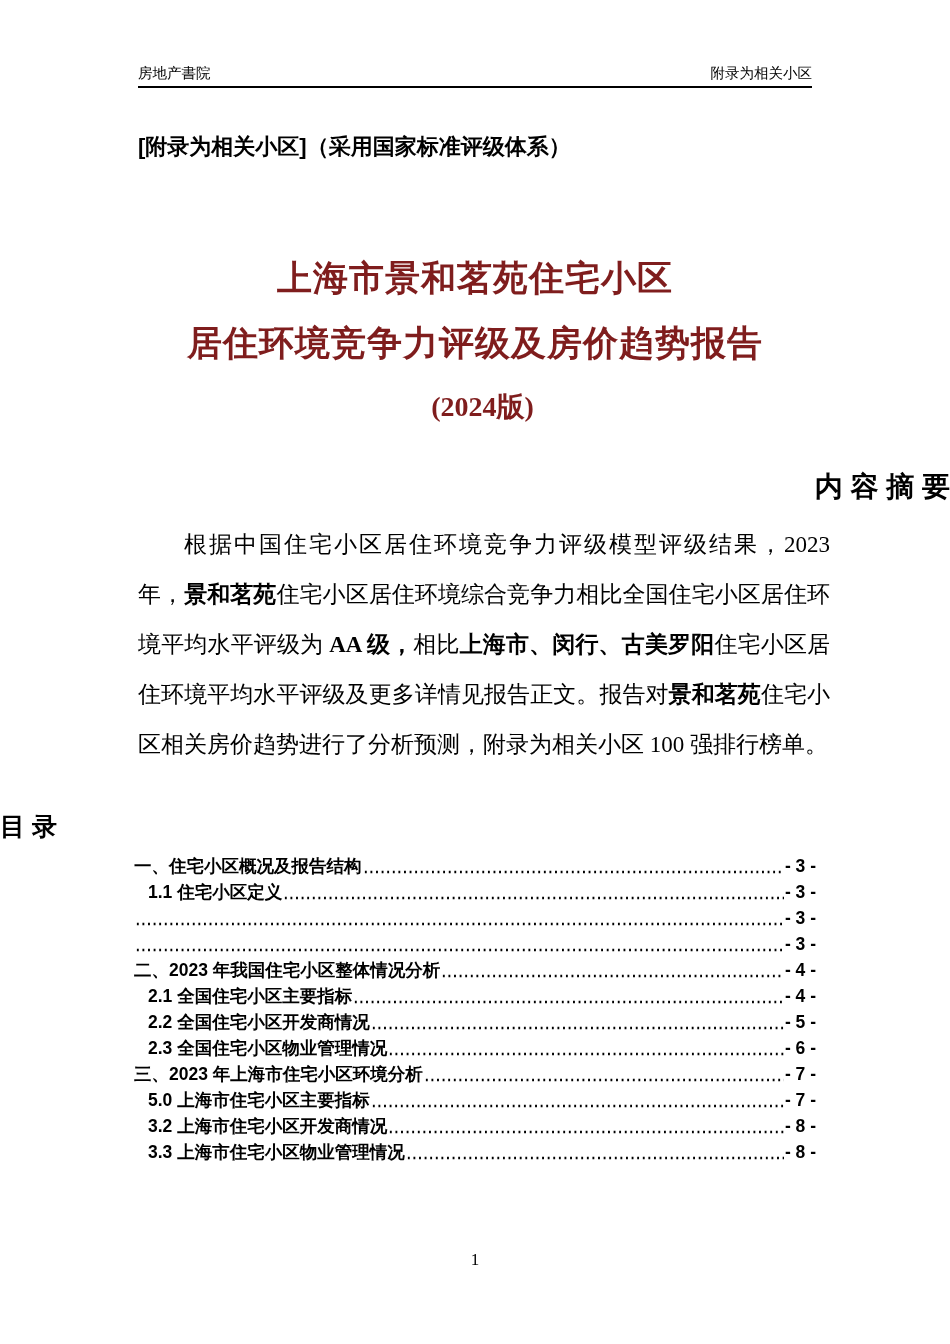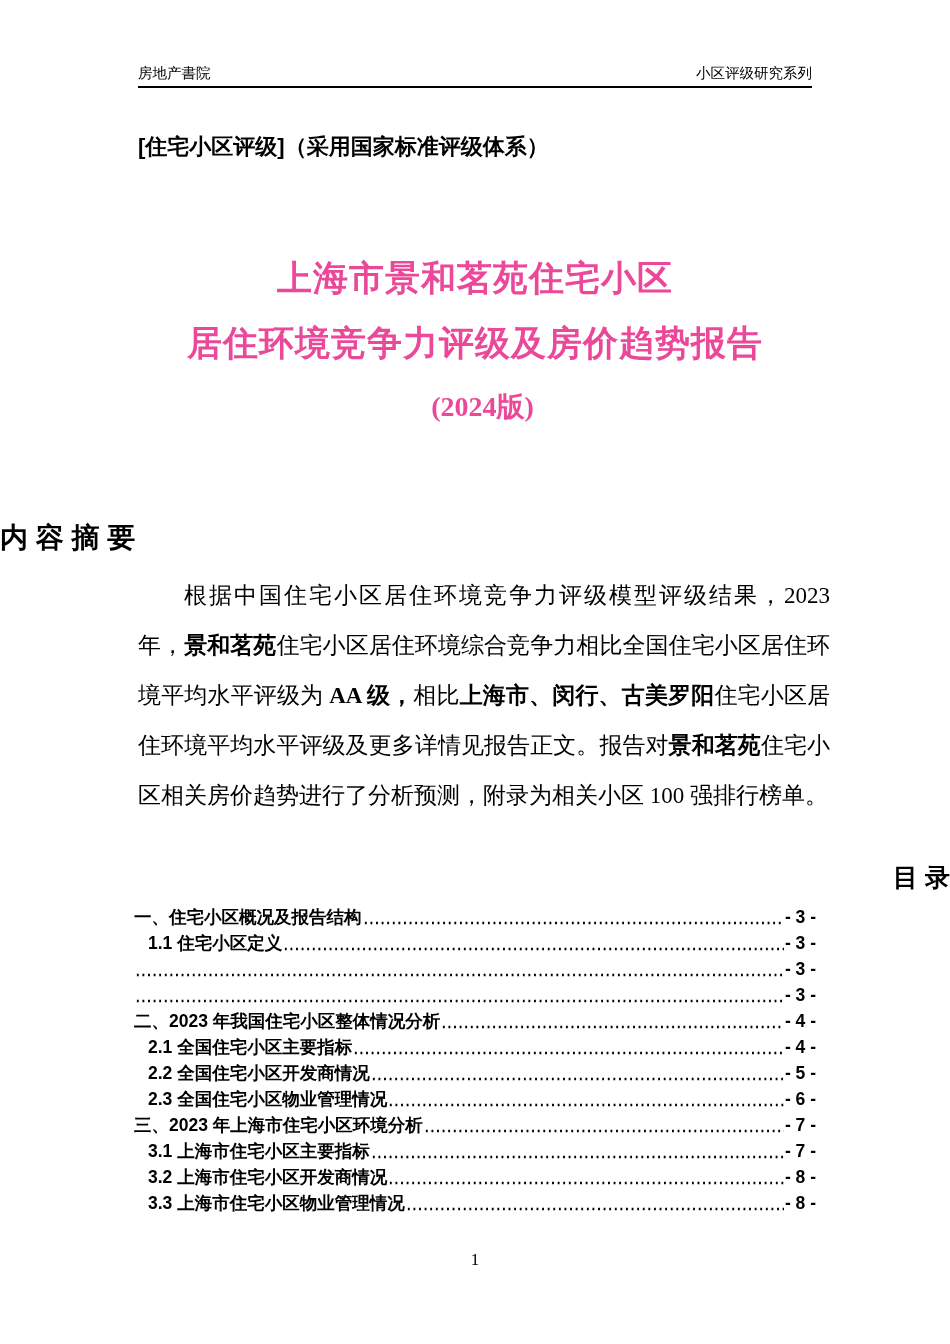--- a/index.html
+++ b/index.html
@@ -24,45 +24,45 @@
   .bracket-heading{
     margin:44px 138px 0 138px;
     font-family:"Liberation Sans","DejaVu Sans",sans-serif;
     font-weight:bold;
     font-size:22px;
   }
   
   .title-block{
     margin-top:84px;
     text-align:center;
-    color:#ec4899;
+    color:#7f1d1d;
     font-weight:bold;
   }
   .title-line{font-size:35px;line-height:65px;letter-spacing:1px;}
   .title-edition{font-size:28px;line-height:62px;margin-left:15px;}
   
   .summary-heading{
-    margin-top:81px;
-    text-align:left;
+    margin-top:30px;
+    text-align:right;
     font-family:"Liberation Sans","DejaVu Sans",sans-serif;
     font-weight:bold;
     font-size:28px;
   }
   .summary-para{
     margin:14px 120px 0 138px;
     font-size:23px;
     line-height:50px;
     text-align:justify;
     text-indent:2em;
   }
   .summary-para .b{font-weight:bold;}
   
   .toc-heading{
     margin-top:40px;
-    text-align:right;
+    text-align:left;
     font-family:"Liberation Sans","DejaVu Sans",sans-serif;
     font-weight:bold;
     font-size:25px;
   }
   .toc{
     margin:10px 134px 0 134px;
     font-family:"Liberation Sans","DejaVu Sans",sans-serif;
     font-weight:bold;
     font-size:17.5px;
   }
@@ -94,24 +94,24 @@
     font-size:17px;
   }
 </style>
 </head>
 <body>
 
 <div class="page">
 
   <div class="runhead">
     <span>房地产書院</span>
-    <span>小区评级研究系列</span>
+    <span>附录为相关小区</span>
   </div>
 
-  <div class="bracket-heading">[住宅小区评级]（采用国家标准评级体系）</div>
+  <div class="bracket-heading">[附录为相关小区]（采用国家标准评级体系）</div>
 
   <div class="title-block">
     <div class="title-line">上海市景和茗苑住宅小区</div>
     <div class="title-line">居住环境竞争力评级及房价趋势报告</div>
     <div class="title-edition">(2024版)</div>
   </div>
 
   <div class="summary-heading">内 容 摘 要</div>
 
   <p class="summary-para" id="summary-para"><span class="">根据中国住宅小区居住环境竞争力评级模型评级结果，2023 年，</span><span class="b">景和茗苑</span><span class="">住宅小区居住环境综合竞争力相比全国住宅小区居住环境平均水平评级为 </span><span class="b">AA 级，</span><span class="">相比</span><span class="b">上海市、闵行、古美罗阳</span><span class="">住宅小区居住环境平均水平评级及更多详情见报告正文。报告对</span><span class="b">景和茗苑</span><span class="">住宅小区相关房价趋势进行了分析预测，附录为相关小区 100 强排行榜单。</span></p>
@@ -156,21 +156,21 @@
         <span class="toc-label">2.3 全国住宅小区物业管理情况</span>
         <span class="toc-leader"></span>
         <span class="toc-page">- 6 -</span>
       </div>
       <div class="toc-row">
         <span class="toc-label">三、2023 年上海市住宅小区环境分析</span>
         <span class="toc-leader"></span>
         <span class="toc-page">- 7 -</span>
       </div>
       <div class="toc-row lvl2">
-        <span class="toc-label">3.1 上海市住宅小区主要指标</span>
+        <span class="toc-label">5.0 上海市住宅小区主要指标</span>
         <span class="toc-leader"></span>
         <span class="toc-page">- 7 -</span>
       </div>
       <div class="toc-row lvl2">
         <span class="toc-label">3.2 上海市住宅小区开发商情况</span>
         <span class="toc-leader"></span>
         <span class="toc-page">- 8 -</span>
       </div>
       <div class="toc-row lvl2">
         <span class="toc-label">3.3 上海市住宅小区物业管理情况</span>

